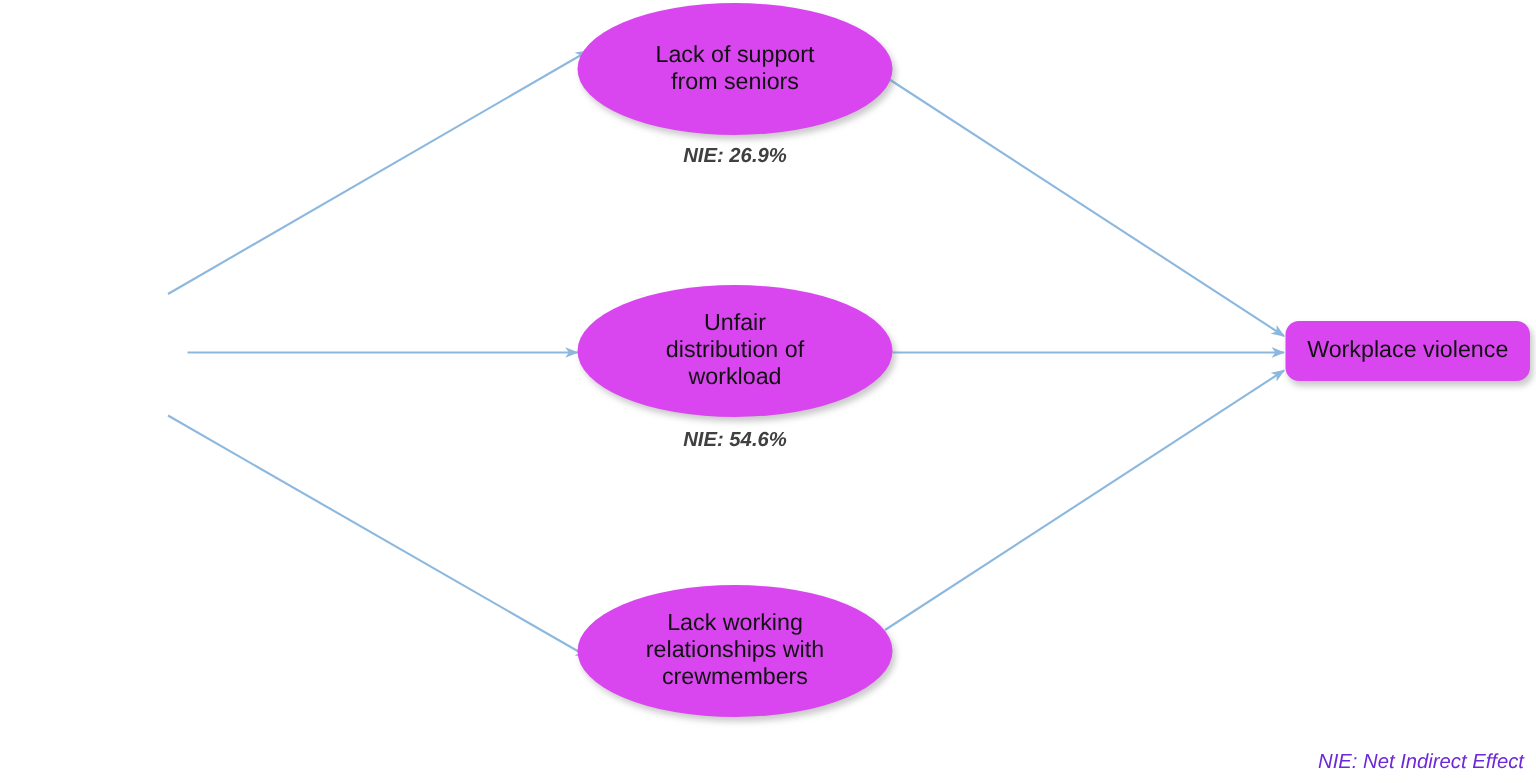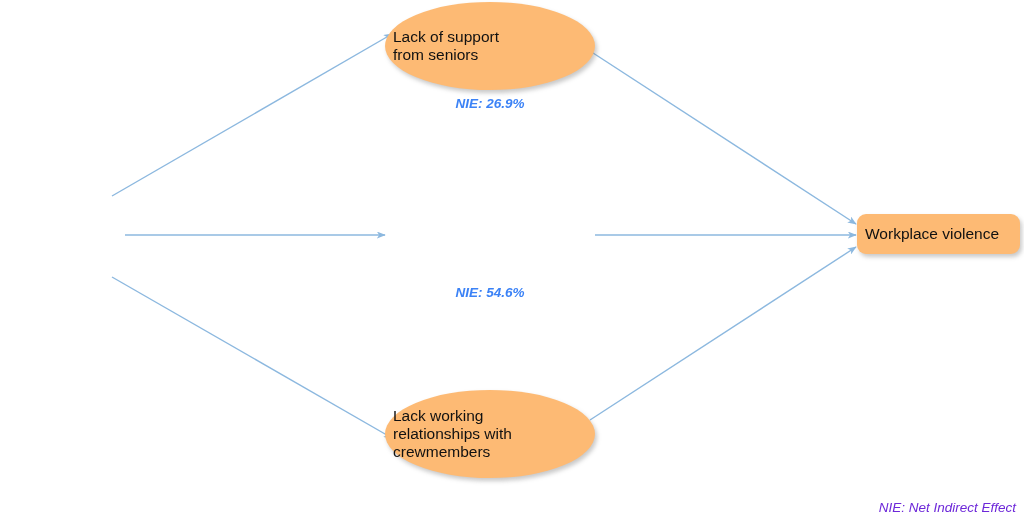--- a/index.html
+++ b/index.html
@@ -19,25 +19,26 @@
   }
   #edges {
     position: absolute;
     left: 0;
     top: 0;
     width: 1024px;
     height: 522px;
   }
   .node {
     position: absolute;
-    background: #fdba74;
+    background: #d946ef;
     color: #111111;
     display: flex;
     align-items: center;
     justify-content: center;
+    text-align: center;
     line-height: 1.18;
     box-sizing: border-box;
     z-index: 3;
   }
   .node-text {
     display: block;
     width: 100%;
     padding: 0 8px;
     box-sizing: border-box;
     white-space: pre-line;
@@ -77,21 +78,21 @@
     font-size: 15.5px;
   }
 
   .nie-label {
     position: absolute;
     width: 260px;
     text-align: center;
     font-style: italic;
     font-weight: bold;
     font-size: 13.5px;
-    color: #3b82f6;
+    color: #404040;
     z-index: 4;
   }
   #nie-1 { left: 360px; top: 96px; }
   #nie-2 { left: 360px; top: 285px; }
   #nie-3 { left: 360px; top: 493px; }
 
   #footnote {
     position: absolute;
     left: 760px;
     top: 500px;
@@ -124,20 +125,25 @@
     <line x1="590" y1="420" x2="856" y2="247" stroke="#8CB8DF" stroke-width="1.4" marker-end="url(#arrowhead)"></line>
   </svg>
 
 
   <div class="node ellipse" id="node-m1">
     <span class="node-text">Lack of support
 from seniors</span>
   </div>
   <div class="nie-label" id="nie-1">NIE: 26.9%</div>
 
+  <div class="node ellipse" id="node-m2">
+    <span class="node-text">Unfair
+distribution of
+workload</span>
+  </div>
   <div class="nie-label" id="nie-2">NIE: 54.6%</div>
 
   <div class="node ellipse" id="node-m3">
     <span class="node-text">Lack working
 relationships with
 crewmembers</span>
   </div>
 
   <div class="node rounded-rect" id="node-outcome">
     <span class="node-text">Workplace violence</span>

